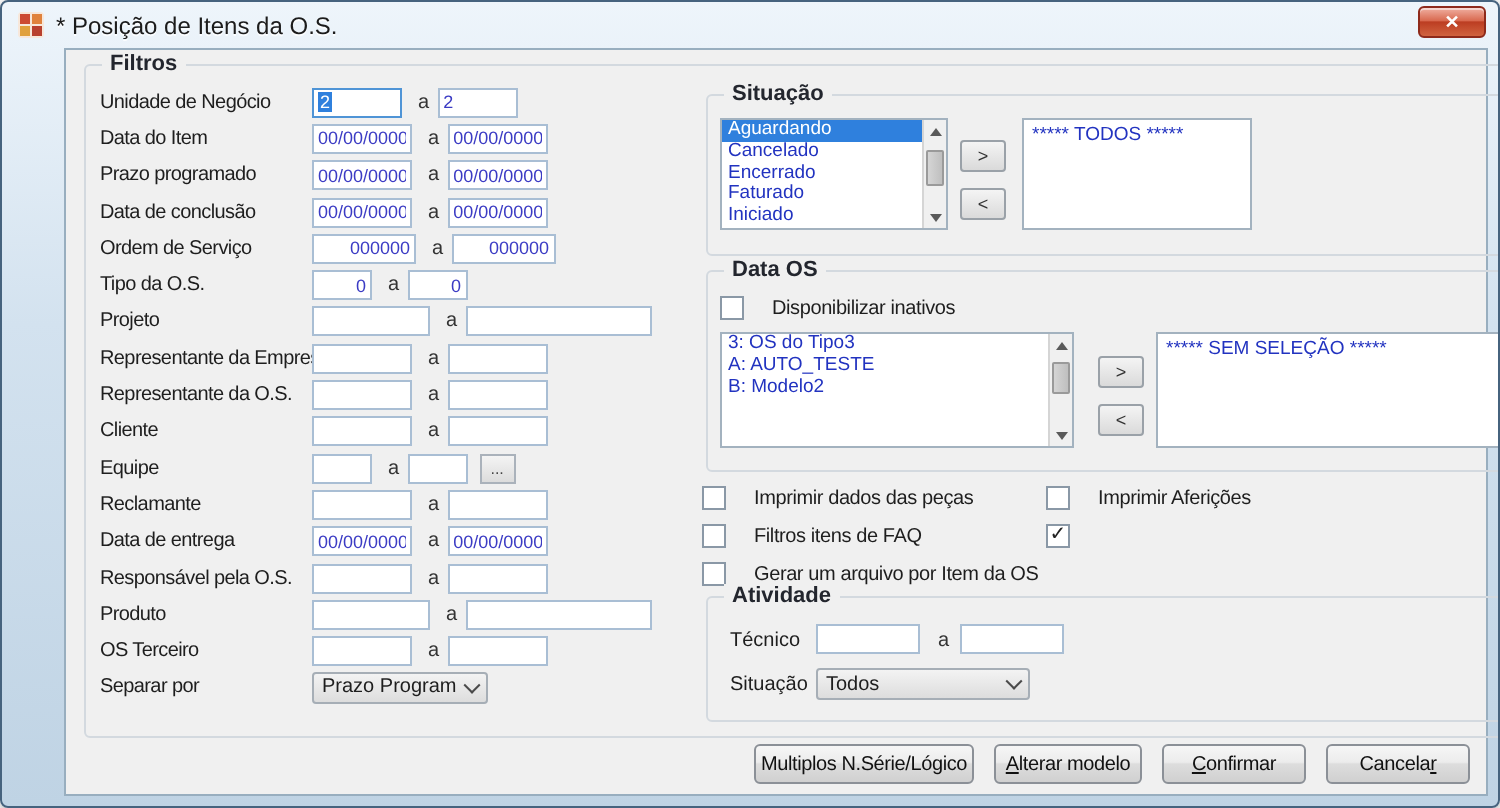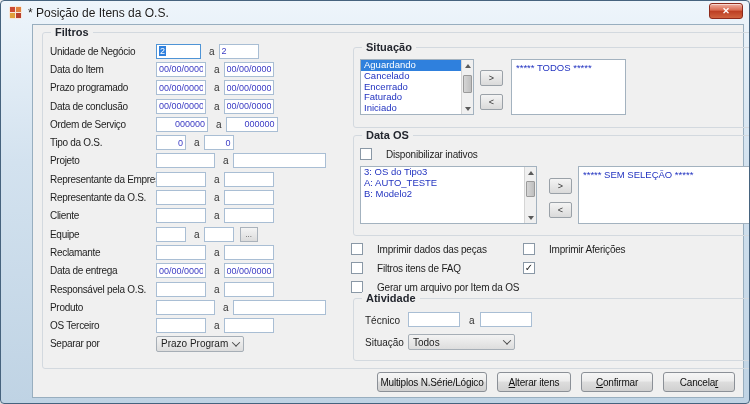--- a/index.html
+++ b/index.html
@@ -334,21 +334,21 @@
       <span class="ctext">Todos</span>
       <span class="chev"></span>
     </div>
 
     <div class="footer">
       <button class="btn bw110">
         <span>Multiplos N.Série/Lógico</span>
       </button>
       <button class="btn bw74">
         <span class="u">A</span>
-          <span>lterar itens</span>
+          <span>lterar modelo</span>
       </button>
       <button class="btn bw72">
         <span class="u">C</span>
           <span>onfirmar</span>
       </button>
       <button class="btn bw72">
         <span>Cancela</span>
           <span class="u">r</span>
       </button>
     </div>

